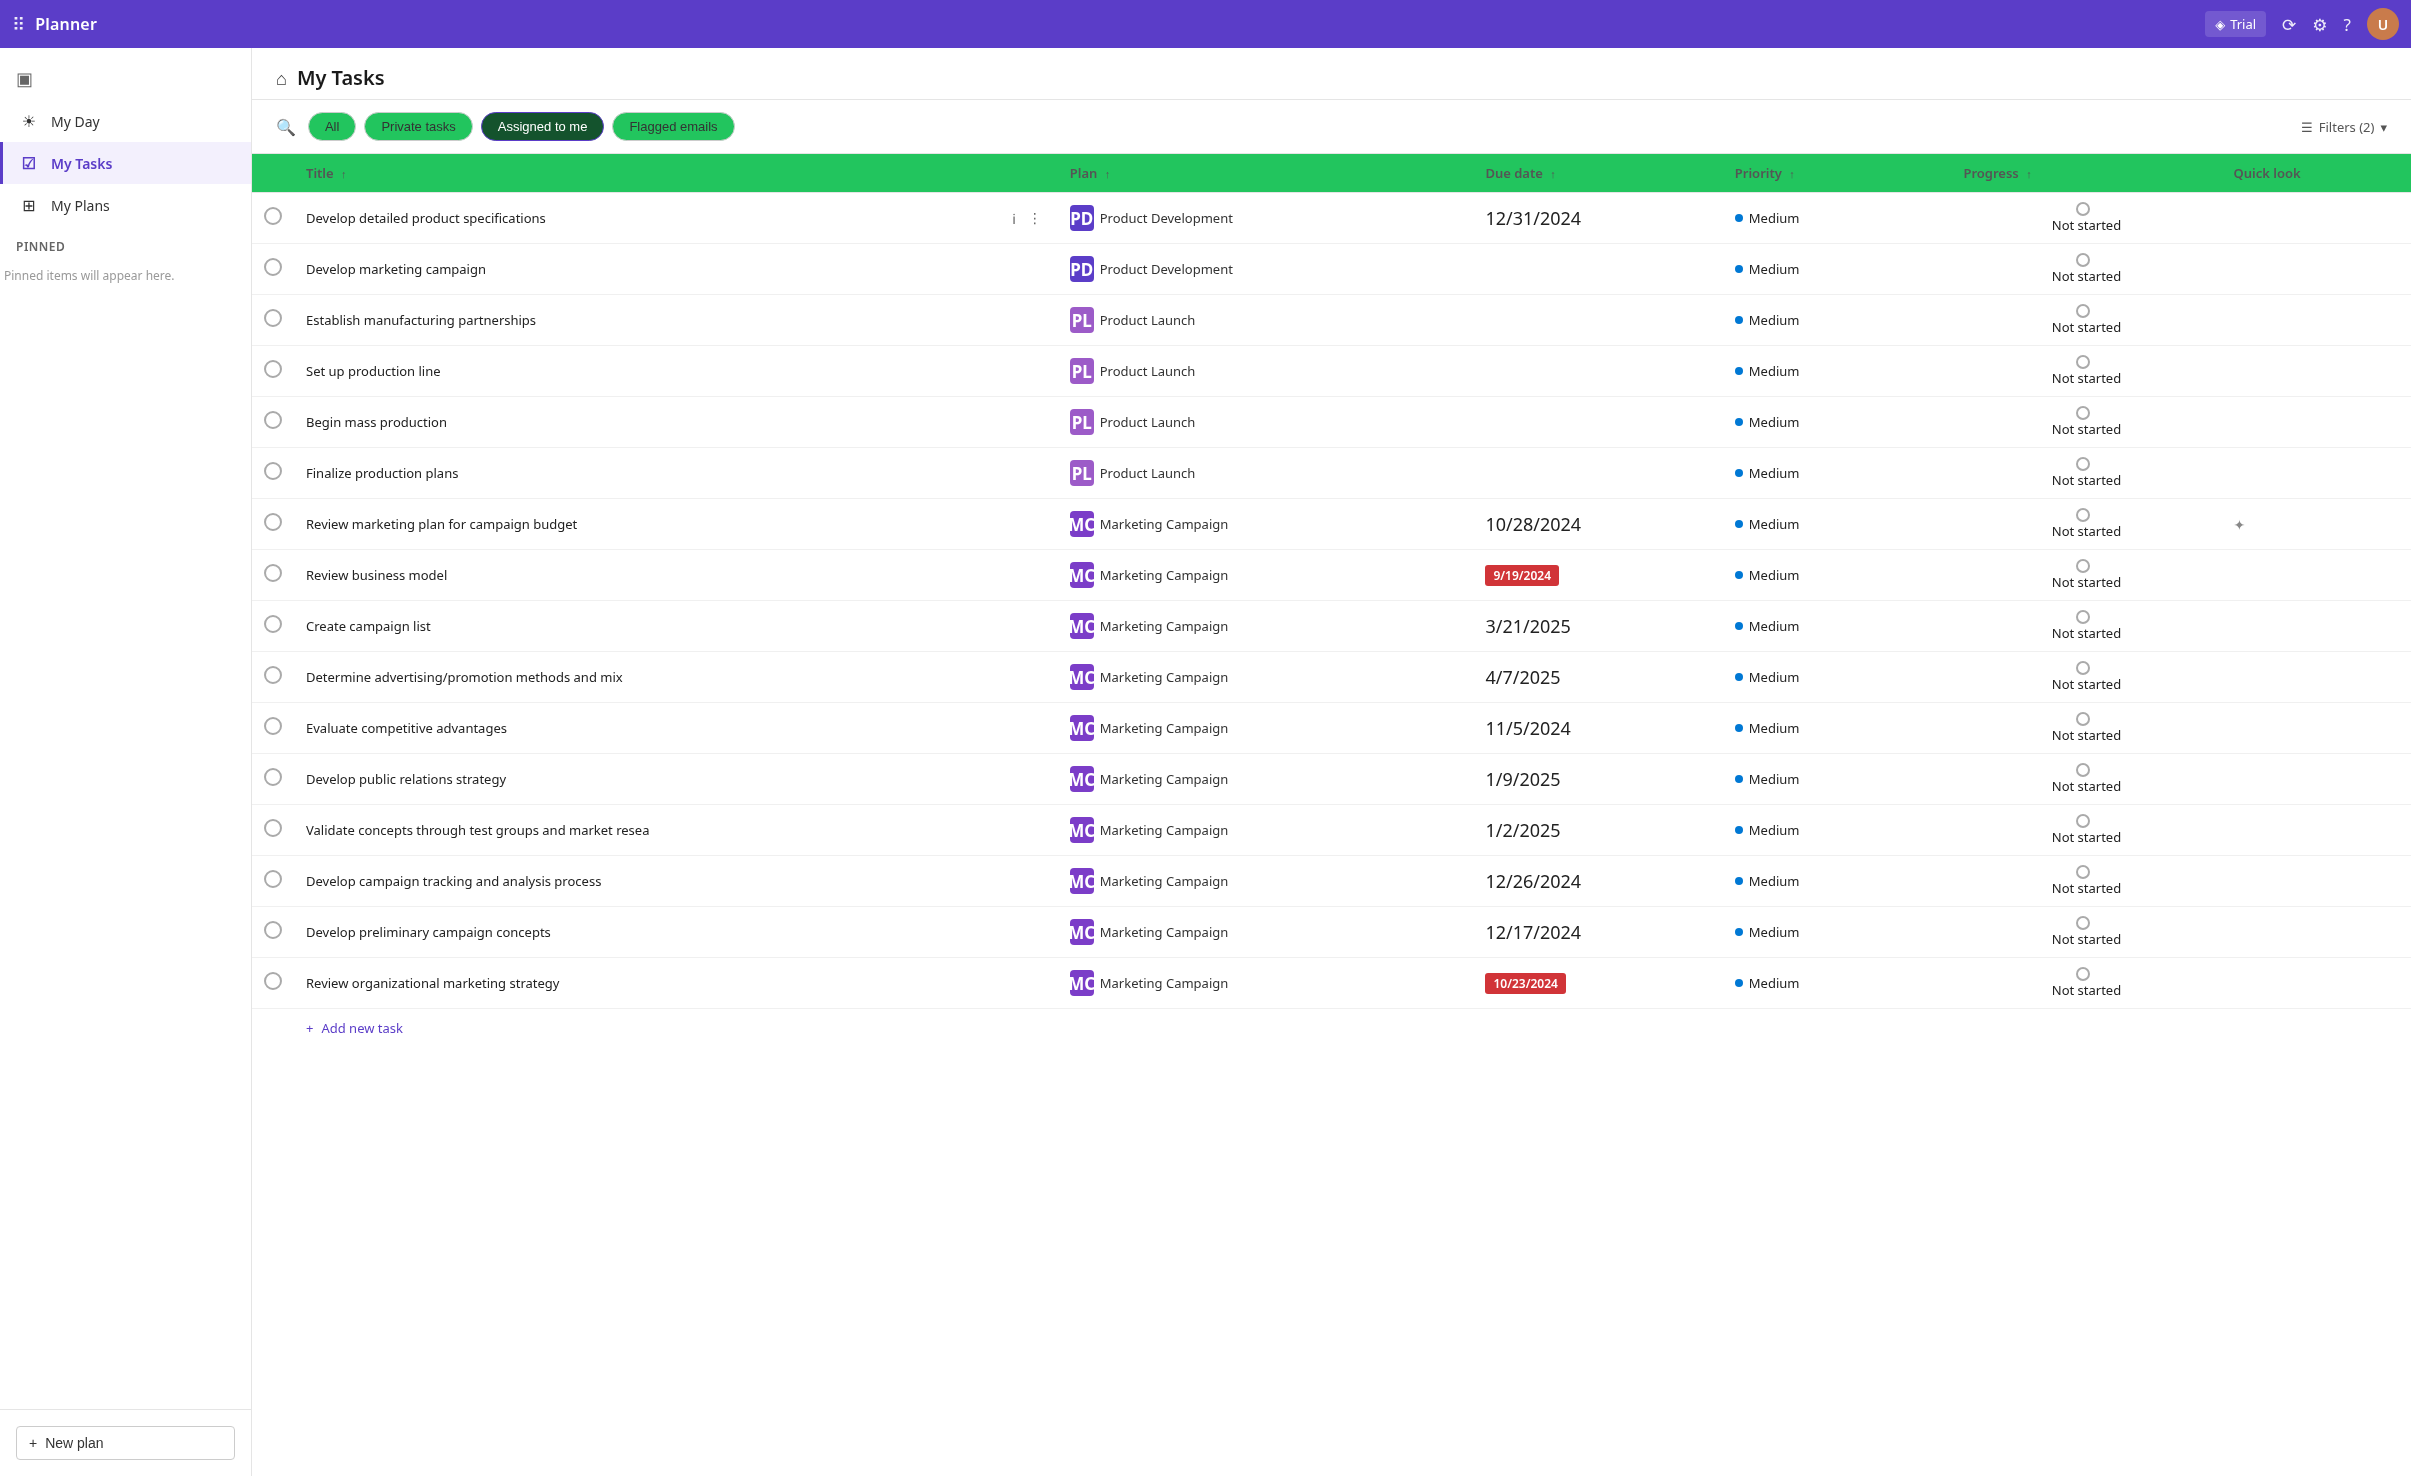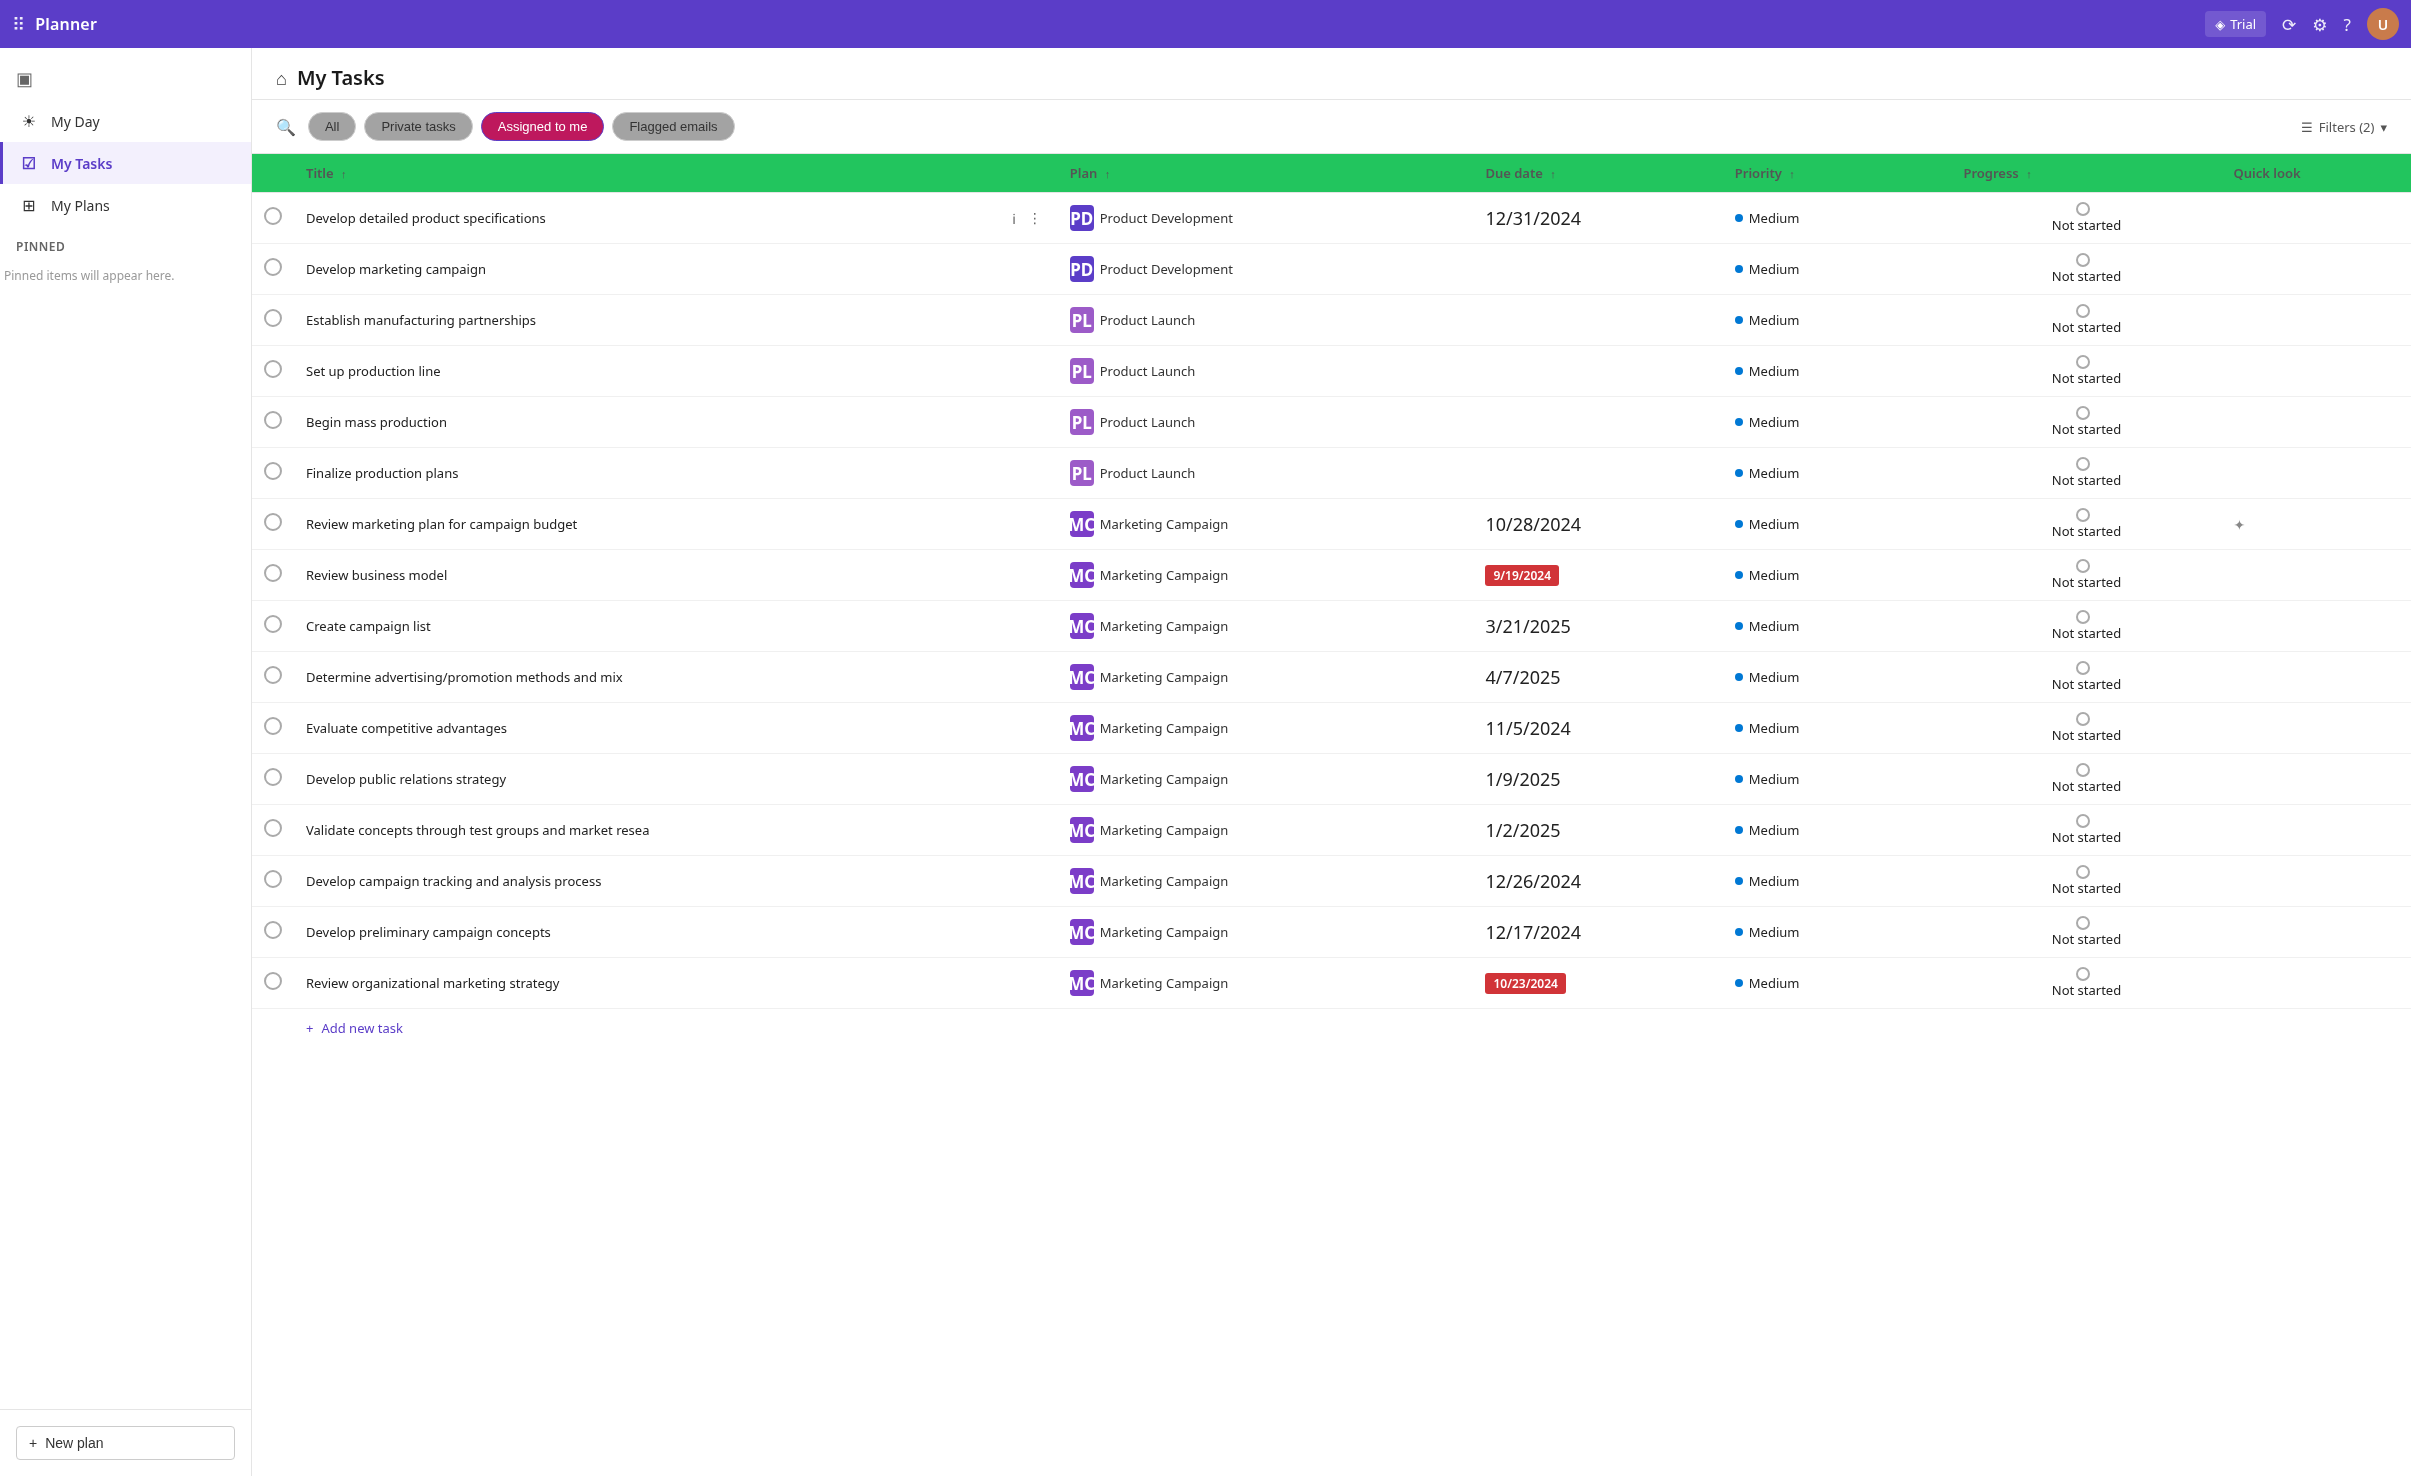--- a/index.html
+++ b/index.html
@@ -82,23 +82,23 @@
       border-bottom: 1px solid #e5e5e5;
     }
     .filter-search { font-size: 16px; color: #666; cursor: pointer; margin-right: 4px; }
     .filter-tab {
       padding: 6px 16px;
       border-radius: 20px;
       border: 1px solid #ccc;
       font-size: 13px;
       cursor: pointer;
       color: #333;
-      background: #a3a3a3;
-    }
-    .filter-tab.active { background: #be185d; color: white; border-color: #5b3dc8; }
+      background: #22c55e;
+    }
+    .filter-tab.active { background: #14532d; color: white; border-color: #5b3dc8; }
     .filter-right { margin-left: auto; display: flex; align-items: center; gap: 6px; font-size: 13px; color: #555; cursor: pointer; }
 
     
     .task-table { flex: 1; overflow-y: auto; }
     table { width: 100%; border-collapse: collapse; }
     thead th {
       padding: 10px 12px;
       text-align: left;
       font-size: 13px;
       font-weight: 600;

